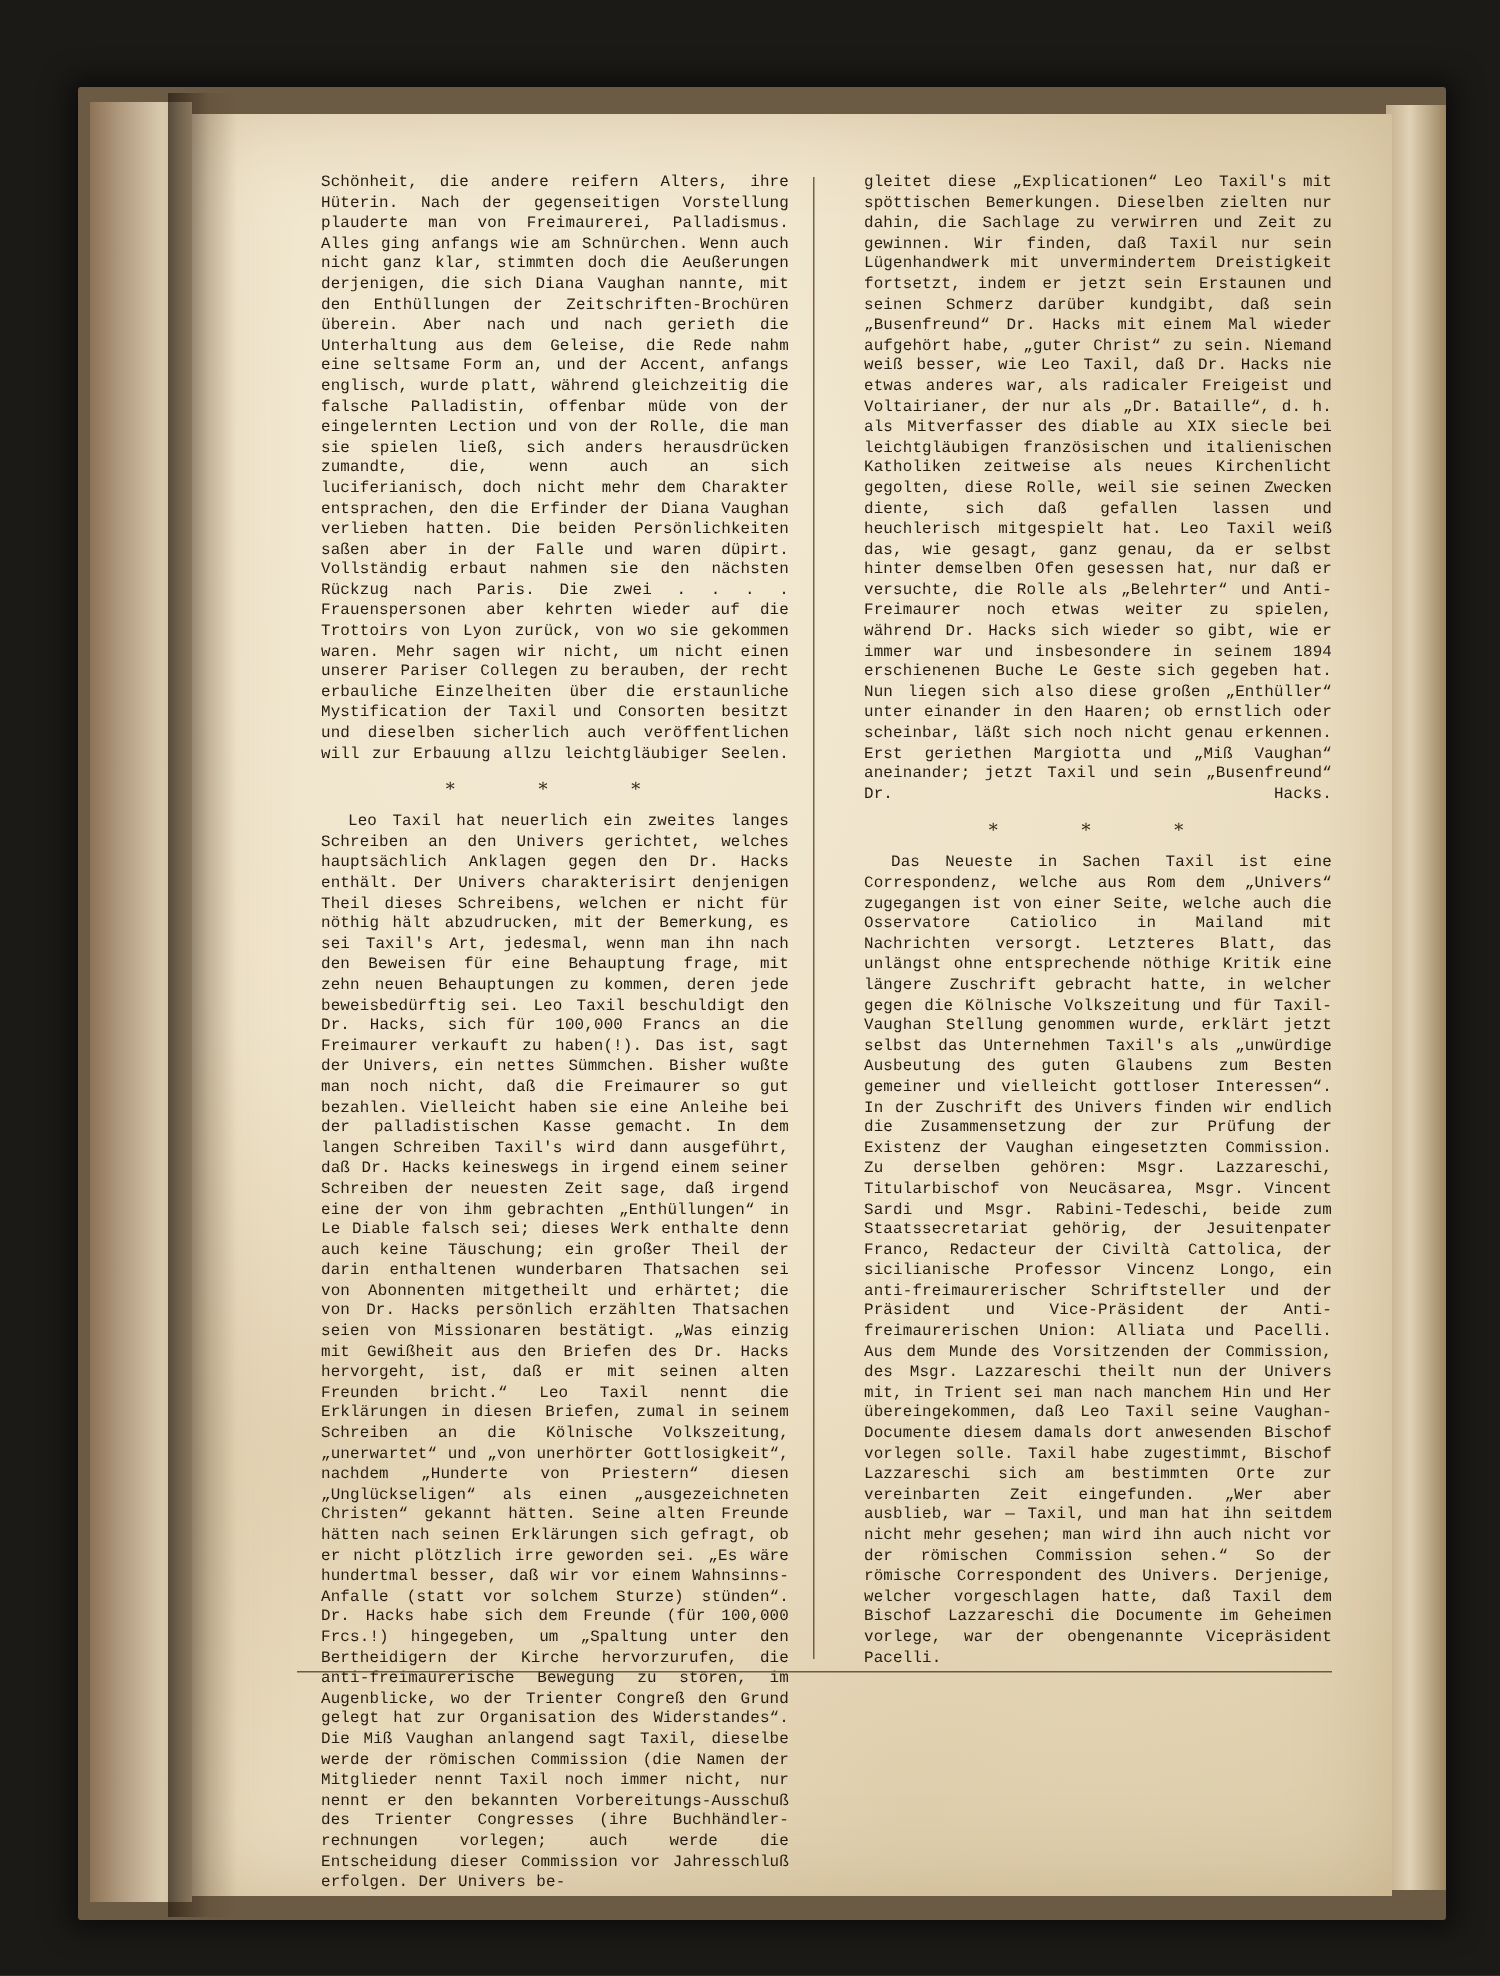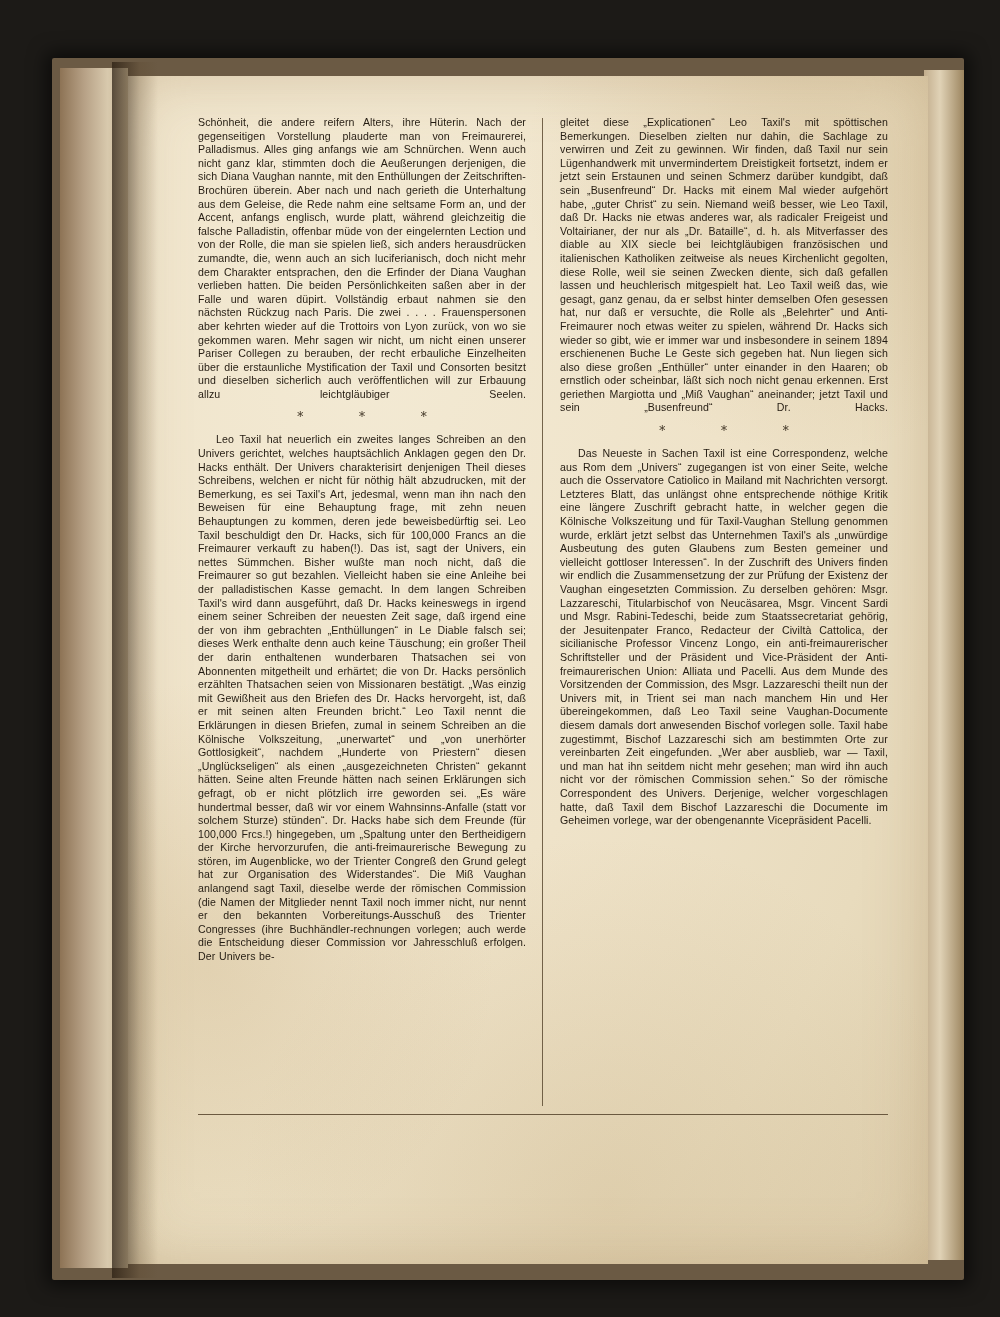--- a/index.html
+++ b/index.html
@@ -117,27 +117,27 @@
     position: absolute;
     left: 344px;
     top: 2px;
     width: 1px;
     height: 988px;
     background: #5d4b33;
     opacity: .85;
   }
 
   p.para {
-    margin: 0 0 0 0;
+    margin: 0 0 0 16px;
     text-align: justify;
     text-align-last: justify;
     font-size: 10.6px;
     line-height: 13.6px;
     color: #241c12;
-    font-family: Liberation Sans, sans-serif;
+    font-family: Liberation Mono, monospace;
     hyphens: auto;
     -webkit-hyphens: auto;
     letter-spacing: .1px;
     word-spacing: .5px;
   }
   p.para.indent { text-indent: 18px; }
   p.para.last { text-align-last: left; }
 
   .ornament {
     text-align: center;

